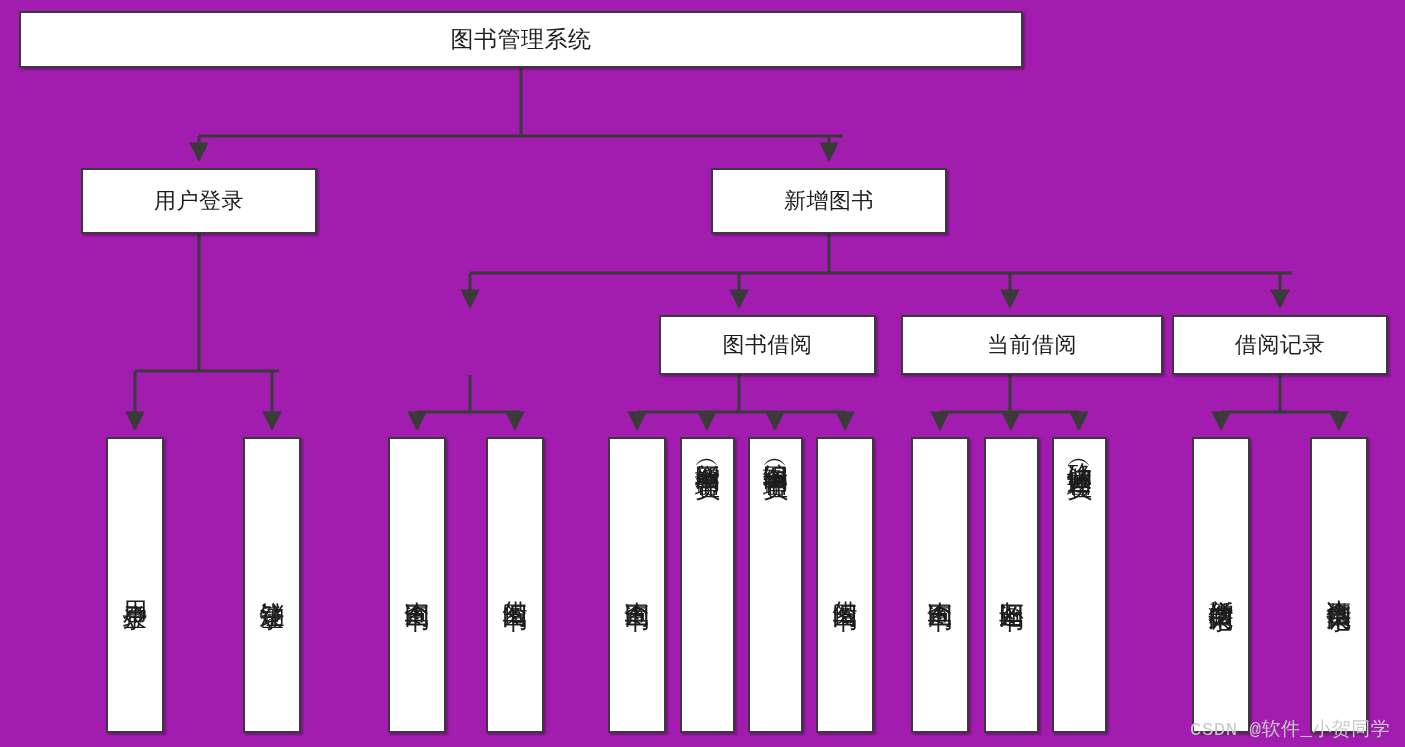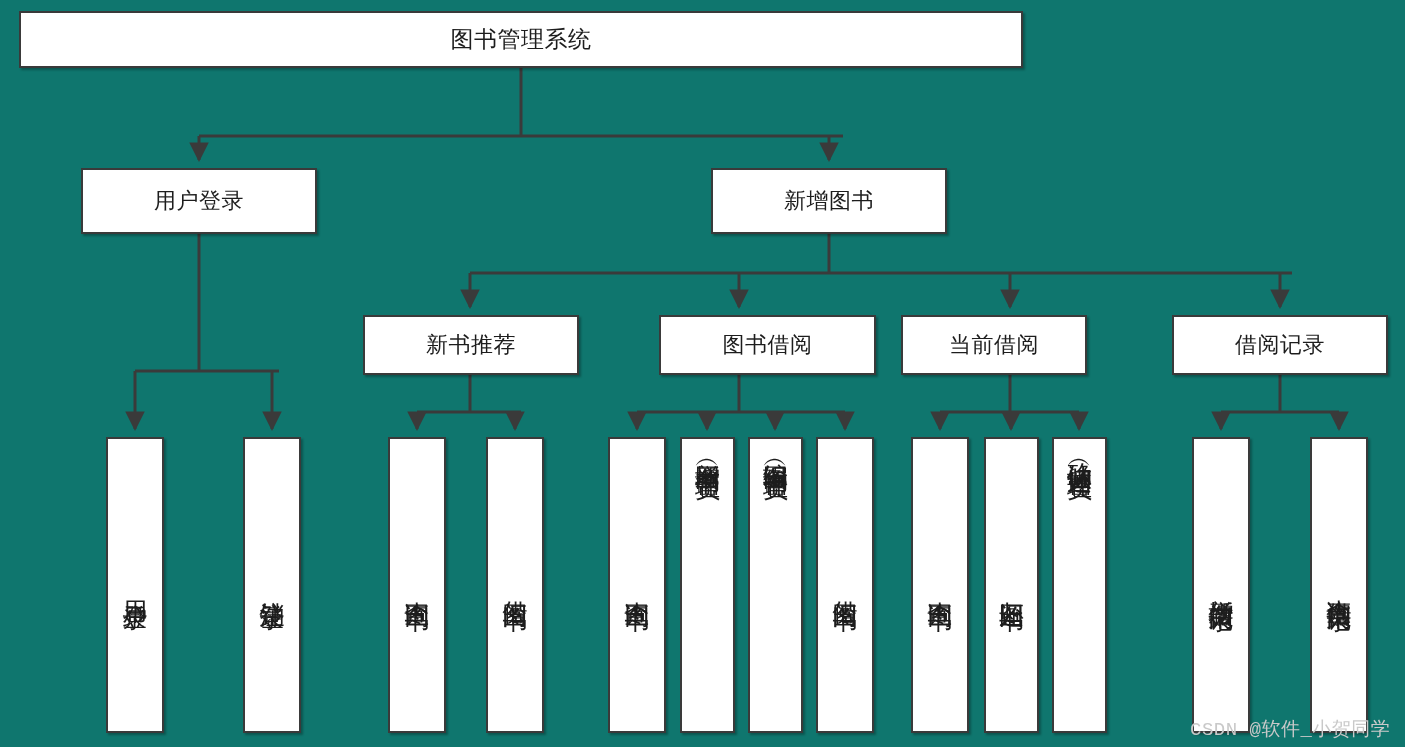--- a/index.html
+++ b/index.html
@@ -8,21 +8,21 @@
     padding: 0;
     background: #ffffff;
   }
   body {
     font-family: "Liberation Sans", "DejaVu Sans", sans-serif;
   }
   #canvas {
     position: relative;
     width: 1405px;
     height: 747px;
-    background: #0f766e;
+    background: #a21caf;
     overflow: hidden;
   }
   svg.edges {
     position: absolute;
     left: 0;
     top: 0;
     width: 1405px;
     height: 747px;
     pointer-events: none;
   }
@@ -137,27 +137,24 @@
     <span class="label">图书管理系统</span>
   </div>
 
   <div class="node horiz" style="left: 81px; top: 168px; width: 236px; height: 66px;">
     <span class="label">用户登录</span>
   </div>
   <div class="node horiz" style="left: 711px; top: 168px; width: 236px; height: 66px;">
     <span class="label">新增图书</span>
   </div>
 
-  <div class="node horiz" style="left: 363px; top: 315px; width: 216px; height: 60px;">
-    <span class="label">新书推荐</span>
-  </div>
   <div class="node horiz" style="left: 631px; top: 315px; width: 217px; height: 60px; margin-left: 28px;">
     <span class="label">图书借阅</span>
   </div>
-  <div class="node horiz" style="left: 901px; top: 315px; width: 186px; height: 60px;">
+  <div class="node horiz" style="left: 901px; top: 315px; width: 262px; height: 60px;">
     <span class="label">当前借阅</span>
   </div>
   <div class="node horiz" style="left: 1172px; top: 315px; width: 216px; height: 60px;">
     <span class="label">借阅记录</span>
   </div>
 
   <div class="node vert centered" style="left: 106px; top: 437px; width: 58px; height: 296px;">
     <span class="label">用户登录</span>
   </div>
   <div class="node vert centered" style="left: 243px; top: 437px; width: 58px; height: 296px;">

